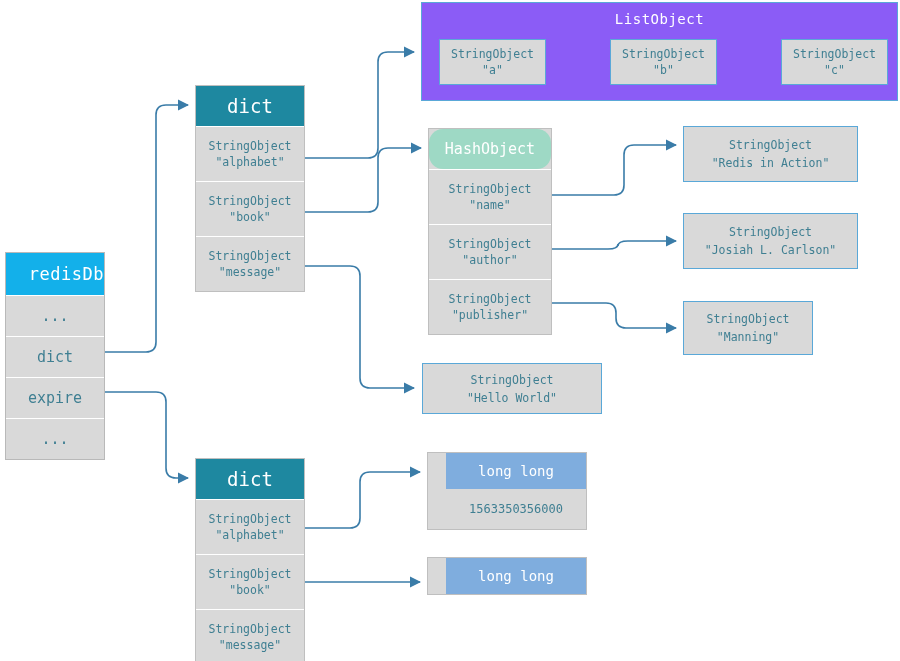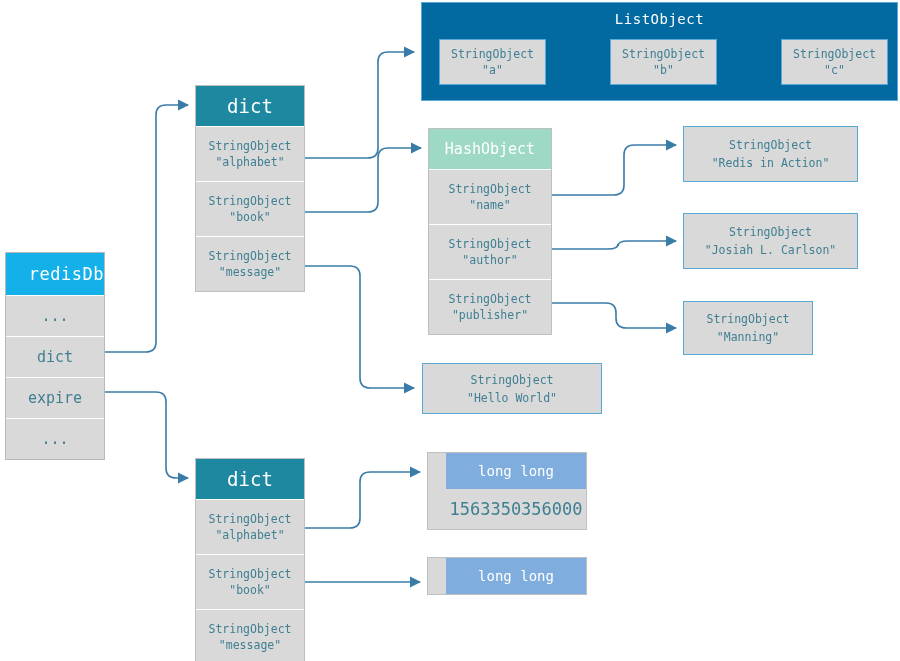--- a/index.html
+++ b/index.html
@@ -78,21 +78,21 @@
     font-size: 11.5px;
     line-height: 16px;
   }
   #dict1 { left: 195px; top: 85px; }
   #dict2 { left: 195px; top: 458px; }
 
   
   .listobject {
     left: 421px; top: 2px;
     width: 477px; height: 99px;
-    background: #0369a1;
+    background: #8b5cf6;
     border: 1px solid #5aa8d8;
   }
   .listobject .title {
     text-align: center;
     color: #ffffff;
     font-size: 14px;
     padding-top: 8px;
     letter-spacing: .5px;
   }
   .lo-item {
@@ -120,20 +120,21 @@
     border: 1px solid #bfbfbf;
     background: #d9d9d9;
   }
   .struct-hash .hdr {
     background: #9ed9c5;
     color: #ffffff;
     font-size: 15px;
     height: 40px;
     line-height: 40px;
     text-align: center;
+    border-radius: 14px;
   }
   .struct-hash .row {
     height: 54px;
     border-top: 1px solid #ffffff;
     background: #d9d9d9;
     display: flex;
     flex-direction: column;
     align-items: center;
     justify-content: center;
     color: #3f7f92;
@@ -171,21 +172,21 @@
     font-size: 14px;
     height: 36px;
     line-height: 36px;
     text-align: center;
   }
   .longbox .val {
     height: 40px;
     line-height: 40px;
     text-align: center;
     color: #3f7f92;
-    font-size: 17px;
+    font-size: 12px;
     background: #d9d9d9;
   }
   #ll1 { left: 427px; top: 452px; }
   #ll2 { left: 427px; top: 557px; }
 </style>
 </head>
 <body>
 
 <div id="canvas">
 

